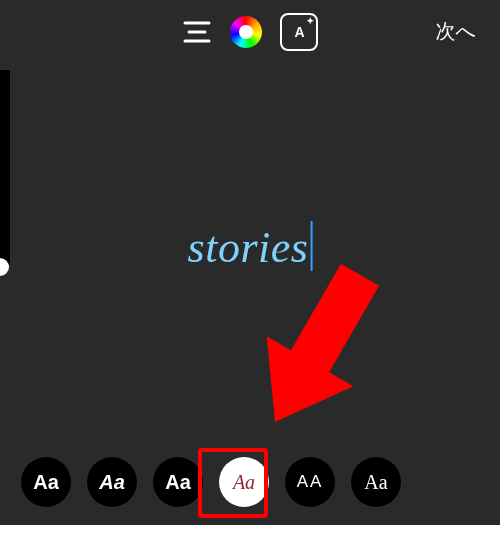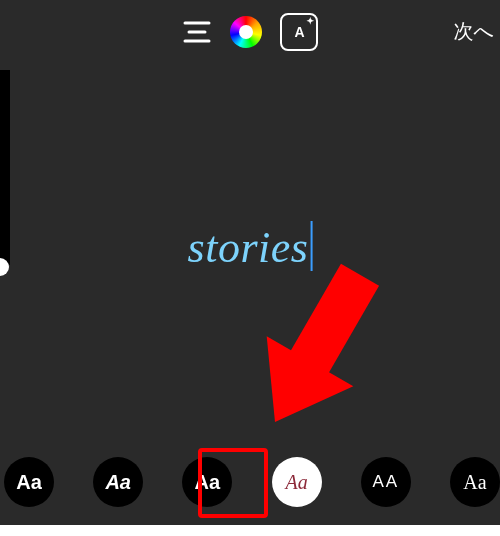--- a/index.html
+++ b/index.html
@@ -29,21 +29,21 @@
   .top-center {
     position: absolute;
     left: 50%;
     transform: translateX(-50%);
     display: flex;
     align-items: center;
     gap: 18px;
   }
   .next-btn {
     position: absolute;
-    right: 6px;
+    right: 24px;
     top: 18px;
     color: #ffffff;
     font-size: 20px;
     cursor: pointer;
   }
   .align-icon svg { display: block; }
   .color-wheel {
     width: 32px;
     height: 32px;
     border-radius: 50%;
@@ -139,22 +139,21 @@
 
   .font-row {
     position: absolute;
     left: 0;
     right: 0;
     bottom: 12px;
     height: 62px;
     display: flex;
     align-items: center;
     gap: 16px;
-    padding-left: 4px;
-    justify-content: space-between;
+    padding-left: 21px;
   }
   .font-chip {
     width: 50px;
     height: 50px;
     border-radius: 50%;
     display: flex;
     align-items: center;
     justify-content: center;
     font-size: 20px;
     cursor: pointer;

